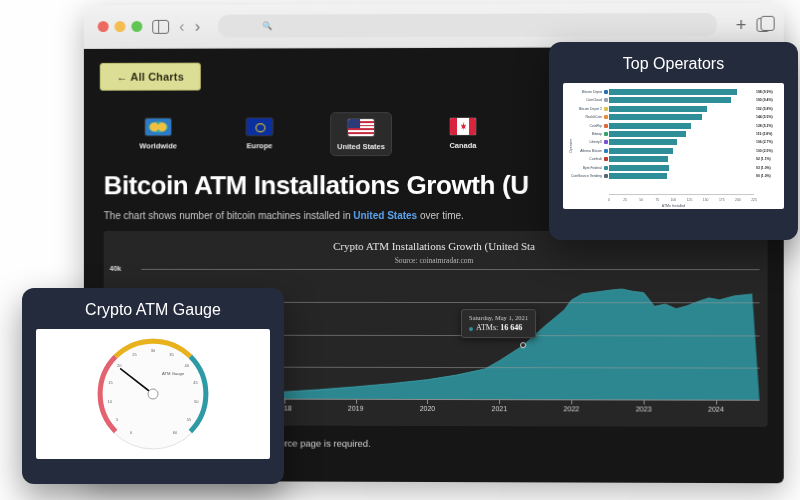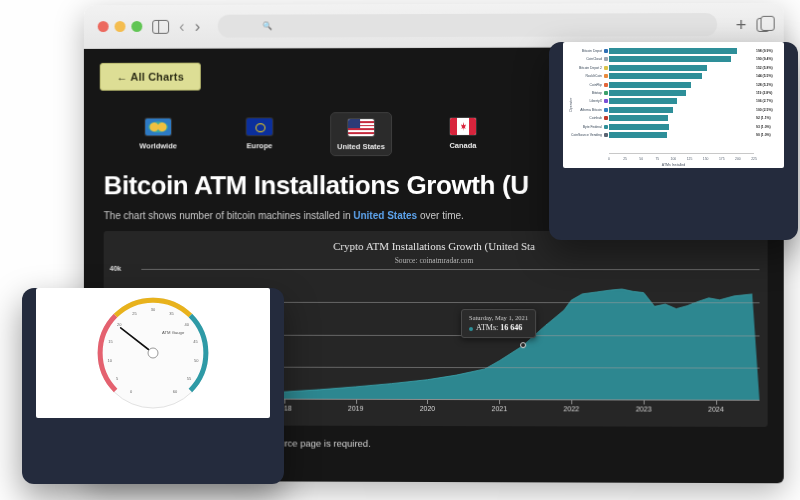--- a/index.html
+++ b/index.html
@@ -265,20 +265,21 @@
               <div class="tick" style="left: 93.0233%;">2024</div>
             </div>
         </div>
 
         <div class="footnote">your website or elsewhere, a link to the source page is required.</div>
       </div>
     </div>
   </div>
 
   <div class="card card-ops">
+    <div class="card-title">Top Operators</div>
     <div class="card-body">
       <div class="bars" id="ops-bars">
           <div class="bar-row" style="top: 6px; left: 46px; right: 30px;">
             <span class="bar-logo" style="background: rgb(47, 111, 181);"></span>
             <span class="bar-name" style="margin-right: 7px;">Bitcoin Depot</span>
             <div class="bar-fill" style="width: 88%; background: rgb(46, 143, 153);">
               <span class="bar-val">198 (9.9%)</span>
             </div>
           </div>
           <div class="bar-row" style="top: 14.4px; left: 46px; right: 30px;">
@@ -362,20 +363,21 @@
           <div class="bx-tick" style="left: calc(77.7778% - 13.1111px);">175</div>
           <div class="bx-tick" style="left: calc(88.8889% - 21.5556px);">200</div>
           <div class="bx-tick" style="left: calc(100% - 30px);">225</div>
           <div class="bx-title">ATMs Installed</div>
           <div class="by-title">Operator</div>
         </div>
     </div>
   </div>
 
   <div class="card card-gauge">
+    <div class="card-title">Crypto ATM Gauge</div>
     <div class="card-body">
       <svg width="126" height="126" viewBox="0 0 126 126">
         <circle cx="63" cy="63" r="55" fill="#fbfbfb" stroke="#e2e2e2" stroke-width="1"></circle>
         <path d="M 25.6 100.4 A 53 53 0 0 1 25.6 25.6" fill="none" stroke="#e4616f" stroke-width="5"></path>
         <path d="M 25.6 25.6 A 53 53 0 0 1 100.4 25.6" fill="none" stroke="#e8b21c" stroke-width="5"></path>
         <path d="M 100.4 25.6 A 53 53 0 0 1 100.4 100.4" fill="none" stroke="#2e9aa6" stroke-width="5"></path>
         <g id="gauge-ticks">
             <text x="41.0" y="102.6" font-size="4" fill="#666" text-anchor="middle" font-family="Liberation Sans, sans-serif">0</text>
             <text x="27.0" y="89.7" font-size="4" fill="#666" text-anchor="middle" font-family="Liberation Sans, sans-serif">5</text>
             <text x="19.7" y="72.1" font-size="4" fill="#666" text-anchor="middle" font-family="Liberation Sans, sans-serif">10</text>

